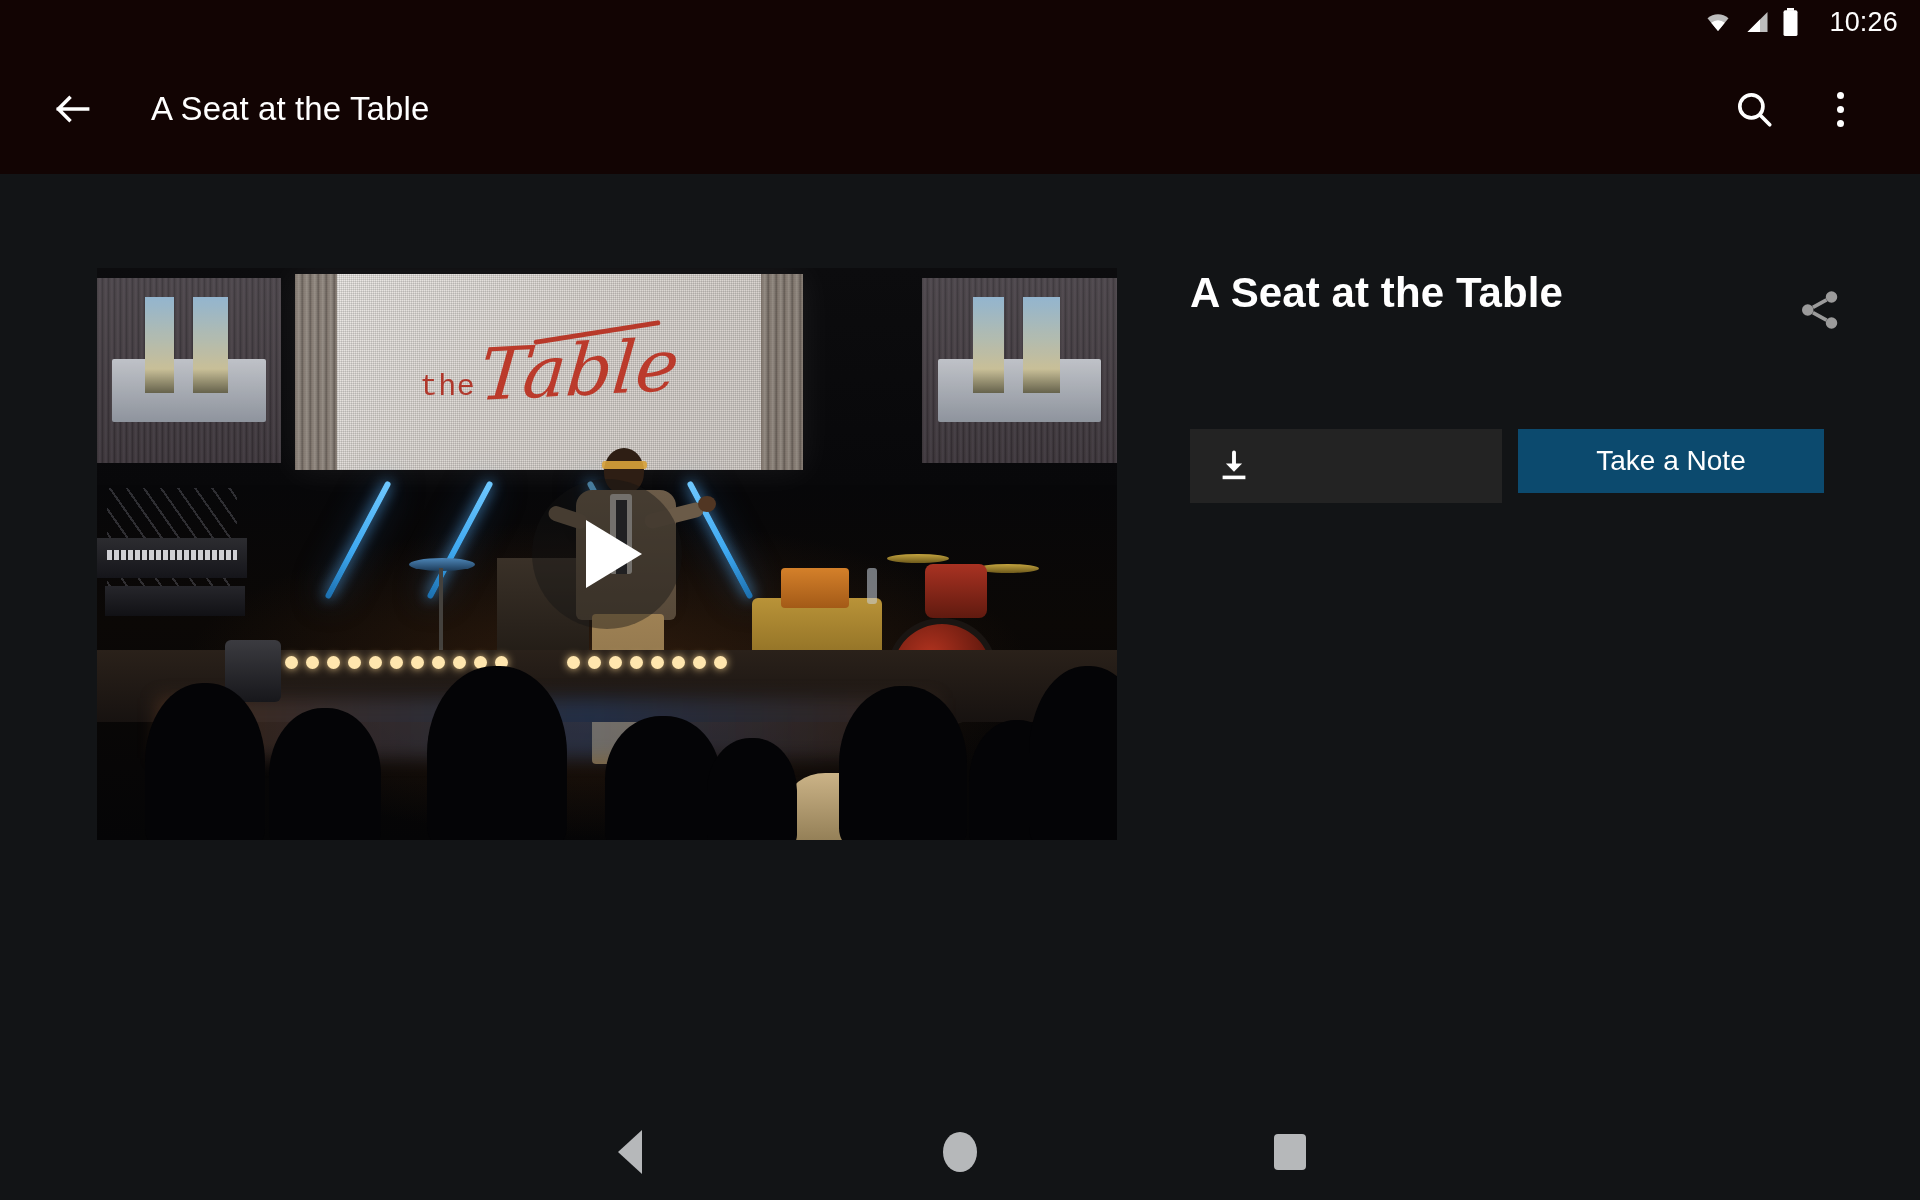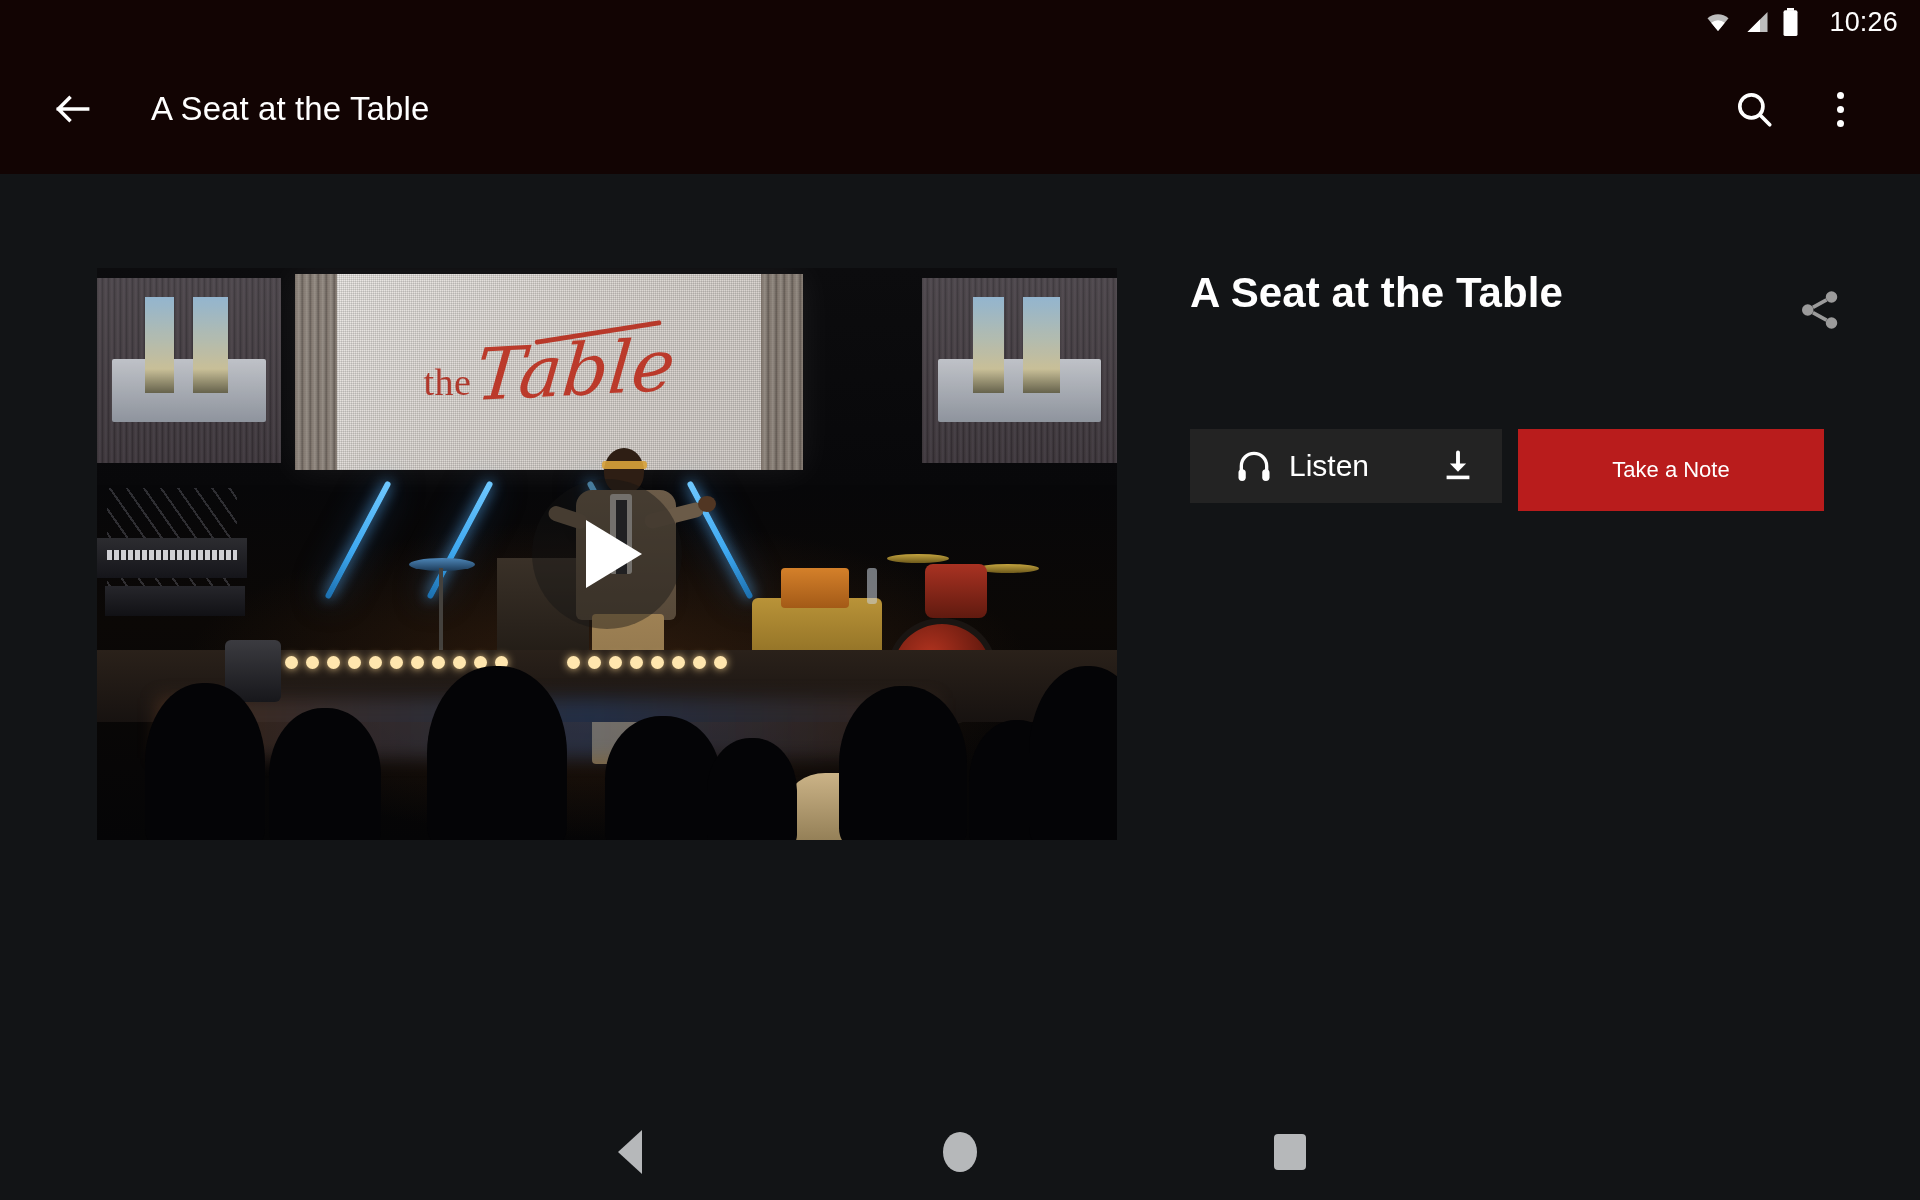--- a/index.html
+++ b/index.html
@@ -114,22 +114,22 @@
   }
   .main-screen .edgeL, .main-screen .edgeR {
     position: absolute; top: 0; bottom: 0; width: 42px;
     background: repeating-linear-gradient(90deg,#6d6259 0px,#8b8279 4px,#4e453e 8px);
     opacity: .85;
   }
   .main-screen .edgeL { left: 0; }
   .main-screen .edgeR { right: 0; }
   .logo-line { position: relative; display: flex; align-items: baseline; gap: 6px; }
   .logo-the {
-    font-family: Liberation Serif, serif;
-    font-size: 38px; color: #b0382c; letter-spacing: .5px;
+    font-family: Liberation Mono, monospace;
+    font-size: 30px; color: #b0382c; letter-spacing: .5px;
   }
   .logo-table {
     font-family: "DejaVu Serif", serif; font-style: italic;
     font-size: 72px; color: #bb3a2b; line-height: .85;
     transform: skewX(-8deg) rotate(-3deg); font-weight: 400;
   }
   .logo-stroke {
     position: absolute; left: 44%; top: -10px; width: 128px; height: 5px;
     background: #b8392a; border-radius: 4px; transform: rotate(-9deg);
   }
@@ -332,23 +332,23 @@
     flex: 1; display: flex; align-items: center; justify-content: center; gap: 16px;
     height: 100%;
   }
   .listen-label { color: #ffffff; font-size: 30px; }
   .download-part {
     width: 88px; height: 100%;
     display: flex; align-items: center; justify-content: center;
     cursor: pointer;
   }
   .note-btn {
-    width: 306px; height: 82px; background: #b91c1c;
+    width: 306px; height: 64px; background: #0c4a6e;
     display: flex; align-items: center; justify-content: center;
-    color: #ffffff; font-size: 22px; cursor: pointer;
+    color: #ffffff; font-size: 28px; cursor: pointer;
   }
 
   
   .nav-bar {
     position: absolute; bottom: 0; left: 0;
     width: 1920px; height: 96px; background: #121416;
     display: flex; align-items: center; justify-content: center;
   }
   .nav-slot {
     width: 330px; display: flex; align-items: center; justify-content: center;
@@ -526,28 +526,20 @@
           <circle cx="18" cy="5.2" r="3" fill="#9b9b9b"></circle>
           <circle cx="5.6" cy="12" r="3" fill="#9b9b9b"></circle>
           <circle cx="18" cy="18.8" r="3" fill="#9b9b9b"></circle>
           <path d="M8.3 10.6 15.4 6.7M8.3 13.4l7.1 3.9" stroke="#9b9b9b" stroke-width="1.9"></path>
         </svg>
       </div>
     </div>
 
     <div class="action-row">
       <div class="listen-btn">
-        <div class="listen-left">
-          <svg width="38" height="38" viewBox="0 0 24 24">
-            <path d="M4 15v-3a8 8 0 0 1 16 0v3" fill="none" stroke="#ffffff" stroke-width="2.1" stroke-linecap="round"></path>
-            <rect x="2.2" y="14" width="4.6" height="7.4" rx="2.3" fill="#ffffff"></rect>
-            <rect x="17.2" y="14" width="4.6" height="7.4" rx="2.3" fill="#ffffff"></rect>
-          </svg>
-          <span class="listen-label">Listen</span>
-        </div>
         <div class="download-part">
           <svg width="36" height="36" viewBox="0 0 24 24">
             <path d="M12 3v10" stroke="#ffffff" stroke-width="2.6" stroke-linecap="round"></path>
             <path d="M6.6 10.4 12 15.8l5.4-5.4Z" fill="#ffffff"></path>
             <rect x="4.4" y="18.4" width="15.2" height="2.4" fill="#ffffff"></rect>
           </svg>
         </div>
       </div>
       <div class="note-btn">Take a Note</div>
     </div>

